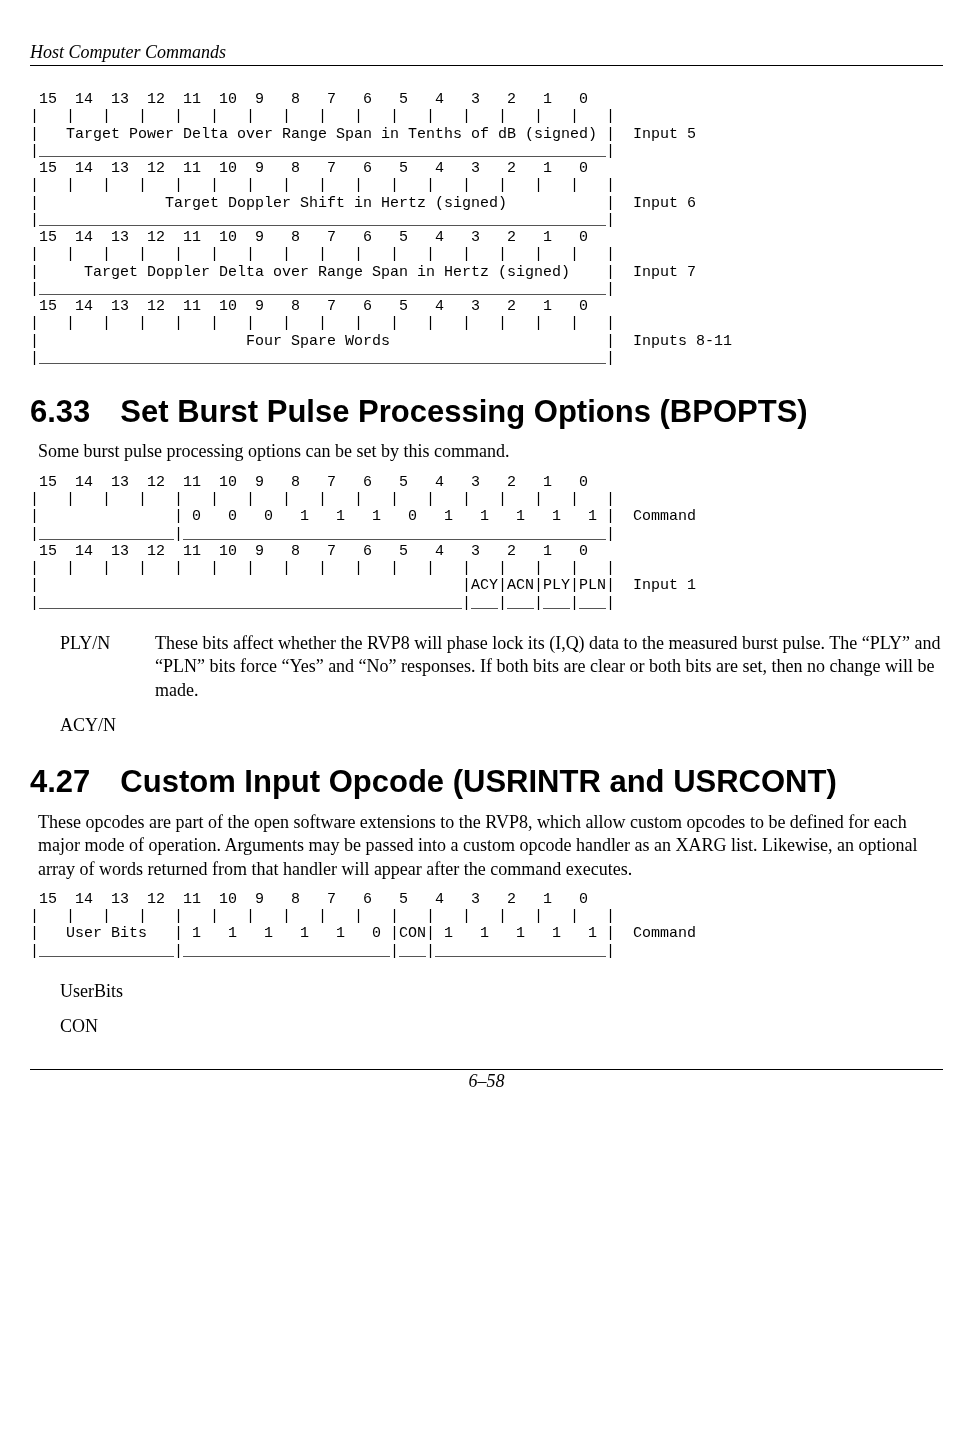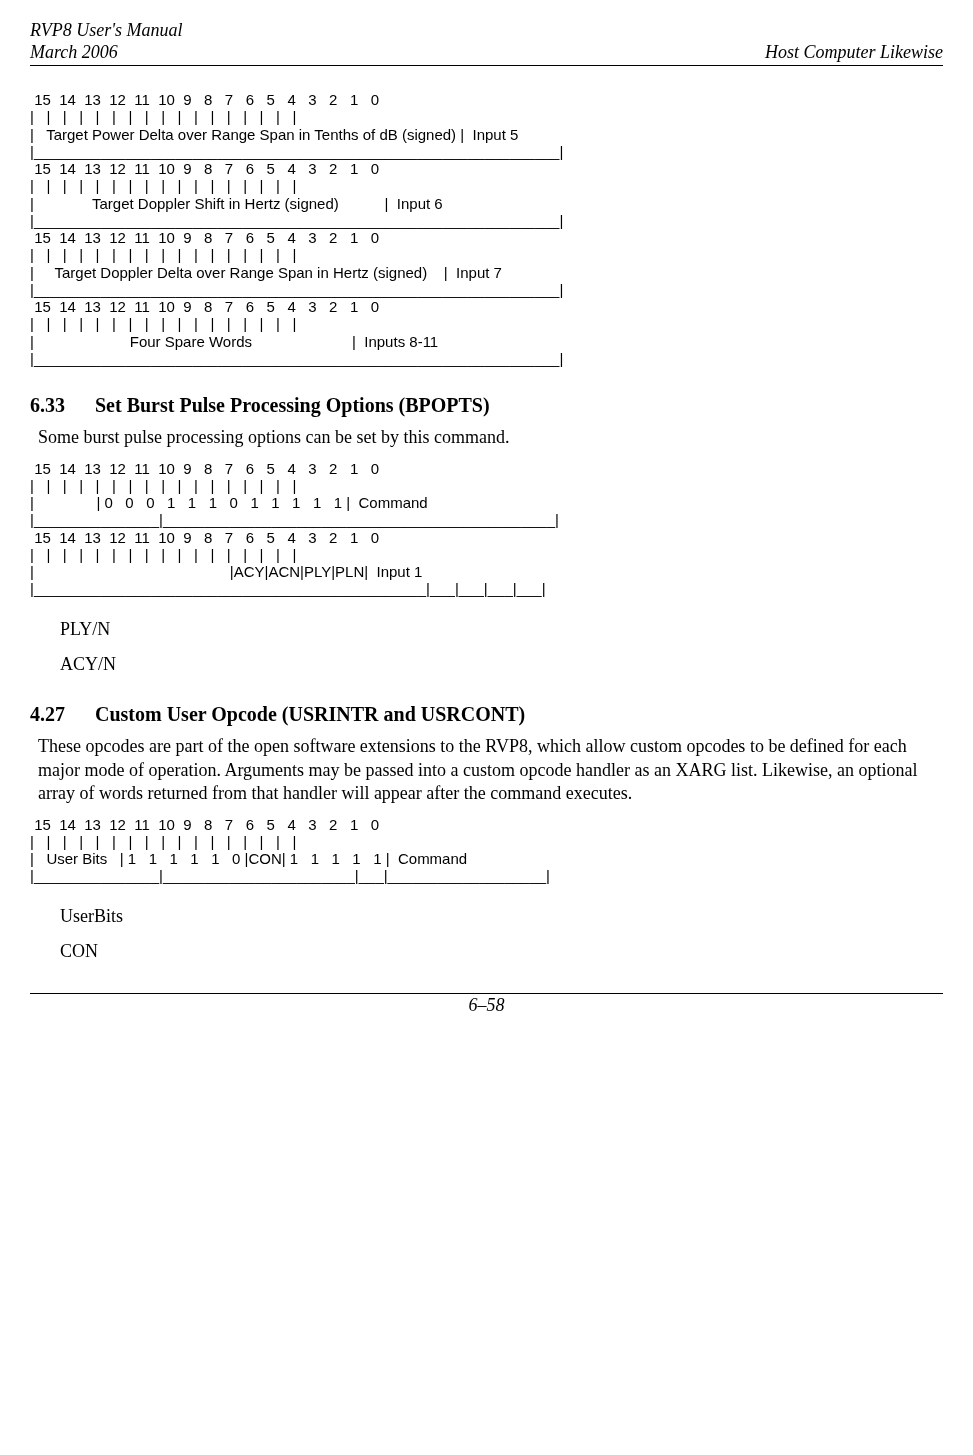--- a/index.html
+++ b/index.html
@@ -16,56 +16,52 @@
     display: flex;
     justify-content: space-between;
     font-style: italic;
     border-bottom: 1.5px solid #000;
     padding-bottom: 2px;
     margin-bottom: 25px;
   }
   .header-left, .header-right { line-height: 1.2; }
   .header-right { text-align: right; }
   .mono {
-    font-family: Liberation Sans, sans-serif;
+    font-family: Liberation Mono, monospace;
     white-space: pre;
     font-size: 15px;
     line-height: 1.15;
     margin: 0 0 20px 0;
   }
   h2.section {
-    font-family: Liberation Serif, serif;
+    font-family: Liberation Sans, sans-serif;
     font-weight: bold;
-    font-size: 20px;
+    font-size: 31px;
     margin: 25px 0 8px 0;
   }
   h2.section .num { margin-right: 30px; }
   p { margin: 6px 0 10px 8px; text-align: left; }
   .def-row { display: flex; margin: 12px 0 6px 30px; }
   .def-term { width: 95px; flex-shrink: 0; }
   .def-body { flex: 1; }
   .footer {
     border-top: 1.5px solid #000;
     margin-top: 30px;
     text-align: center;
     font-style: italic;
     padding-top: 0;
   }
 </style>
 </head>
 <body>
 
 <div class="header">
-  <div class="header-left">
-    <div>RVP8 User's Manual</div>
-    <div>March 2006</div>
-  </div>
   <div class="header-right">
     <div>&nbsp;</div>
-    <div>Host Computer Likewise</div>
+    <div>Host Computer Commands</div>
   </div>
 </div>
 
 <div class="mono"> 15  14  13  12  11  10  9   8   7   6   5   4   3   2   1   0 
 |   |   |   |   |   |   |   |   |   |   |   |   |   |   |   |   |
 |   Target Power Delta over Range Span in Tenths of dB (signed) |  Input 5
 |_______________________________________________________________|
  15  14  13  12  11  10  9   8   7   6   5   4   3   2   1   0 
 |   |   |   |   |   |   |   |   |   |   |   |   |   |   |   |   |
 |              Target Doppler Shift in Hertz (signed)           |  Input 6
@@ -89,27 +85,28 @@
 |   |   |   |   |   |   |   |   |   |   |   |   |   |   |   |   |
 |               | 0   0   0   1   1   1   0   1   1   1   1   1 |  Command
 |_______________|_______________________________________________|
  15  14  13  12  11  10  9   8   7   6   5   4   3   2   1   0 
 |   |   |   |   |   |   |   |   |   |   |   |   |   |   |   |   |
 |                                               |ACY|ACN|PLY|PLN|  Input 1
 |_______________________________________________|___|___|___|___|</div>
 
 <div class="def-row">
   <div class="def-term">PLY/N</div>
+  <div class="def-body">These bits affect whether the RVP8 will phase lock its (I,Q) data to the measured burst pulse.  The “PLY” and “PLN” bits force “Yes” and “No” responses.  If both bits are clear or both bits are set, then no change will be made.</div>
 </div>
 <div class="def-row">
   <div class="def-term">ACY/N</div>
 </div>
 
 <h2 class="section">
-  <span class="num">4.27</span><span>Custom User Opcode (USRINTR and USRCONT)</span>
+  <span class="num">4.27</span><span>Custom Input Opcode (USRINTR and USRCONT)</span>
 </h2>
 
 <p>These opcodes are part of the open software extensions to the RVP8, which allow custom opcodes to be defined for each major mode of operation.  Arguments may be passed into a custom opcode handler as an XARG list.  Likewise, an optional array of words returned from that handler will appear after the command executes.</p>
 
 <div class="mono"> 15  14  13  12  11  10  9   8   7   6   5   4   3   2   1   0 
 |   |   |   |   |   |   |   |   |   |   |   |   |   |   |   |   |
 |   User Bits   | 1   1   1   1   1   0 |CON| 1   1   1   1   1 |  Command
 |_______________|_______________________|___|___________________|</div>
 
 <div class="def-row">

